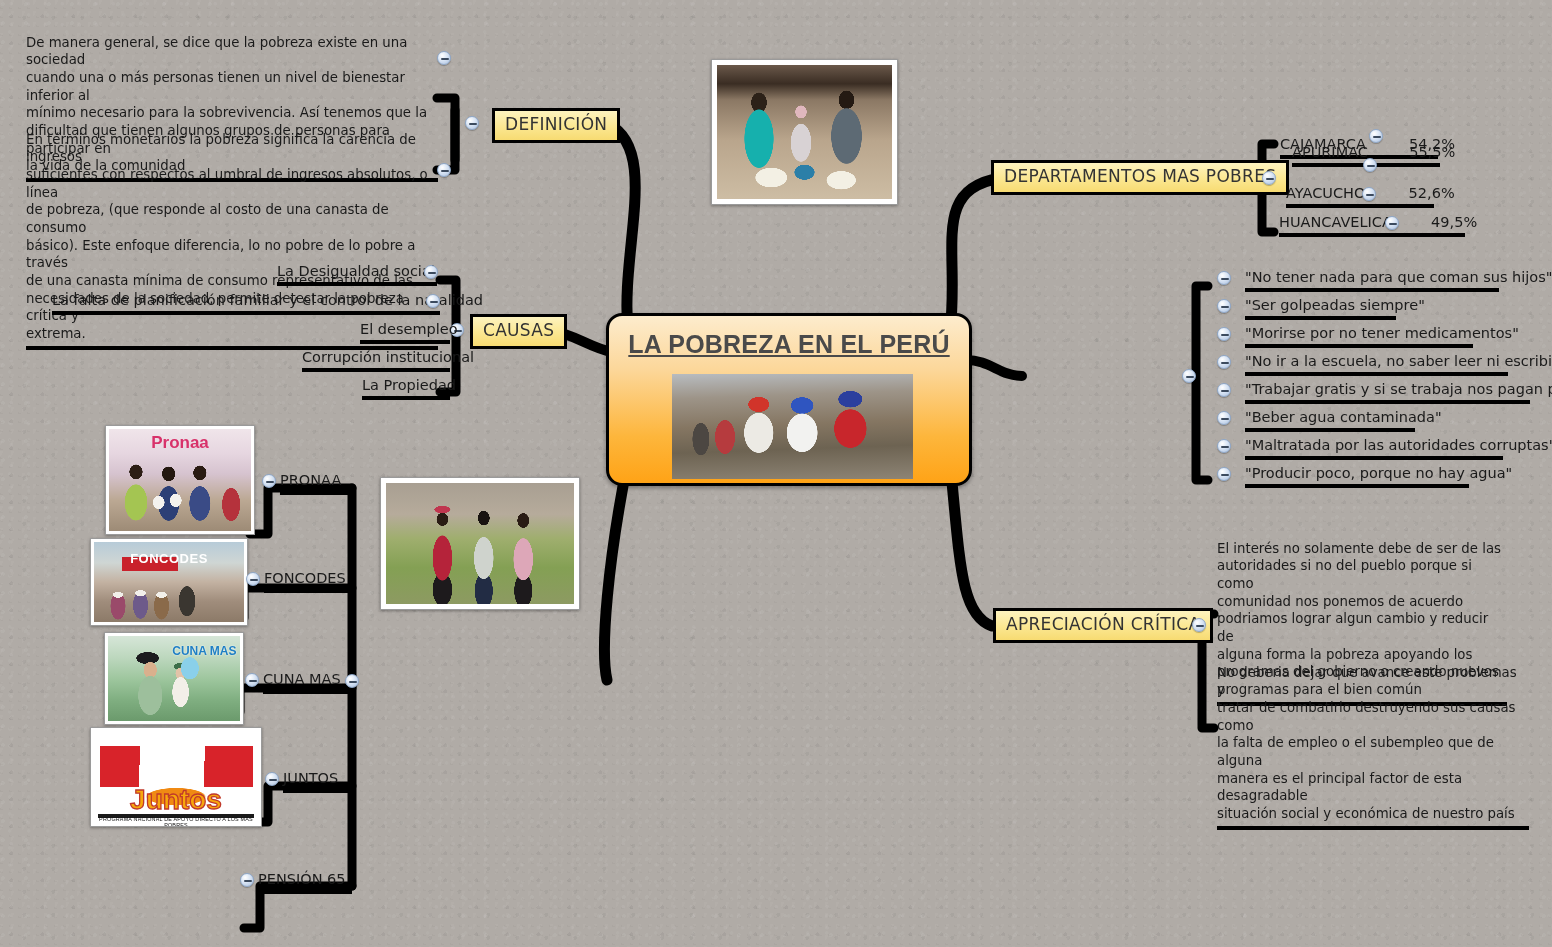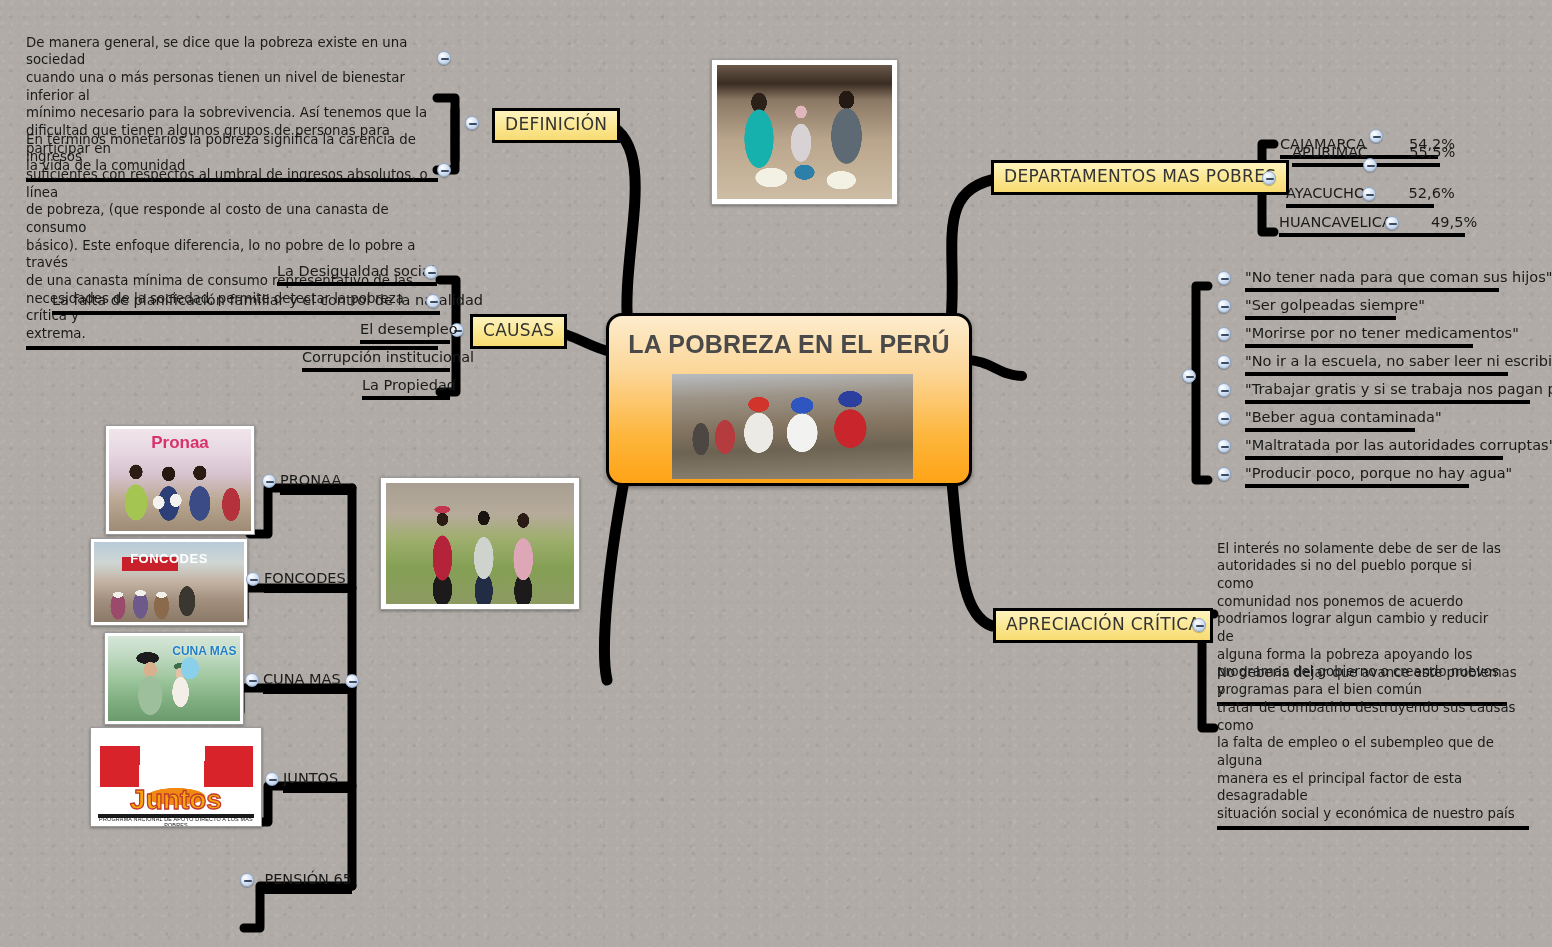--- a/index.html
+++ b/index.html
@@ -58,20 +58,21 @@
     overflow: hidden;
   }
   #central .ctitle {
     text-align: center;
     font-weight: bold;
     font-size: 25px;
     color: #4a4a4a;
     padding-top: 14px;
     letter-spacing: .2px;
     font-family: "Liberation Sans", sans-serif;
+    text-decoration: underline;
   }
   #central .cimg {
     position:absolute; left: 63px; top: 58px;
     width: 241px; height: 105px;
   }
 
   
   .leaf {
     position: absolute;
     font-size: 14.5px;
@@ -521,19 +522,19 @@
     <span class="ul" style="width:89px;"></span>
   </div>
   <span class="minus" style="left:245px;top:673px;"></span>
 
   <div class="leaf" style="left:283px;top:770px;">
     <span>JUNTOS</span>
     <span class="ul" style="width:69px;"></span>
   </div>
   <span class="minus" style="left:265px;top:772px;"></span>
 
-  <div class="leaf" style="left:258px;top:871px;text-align:right;">
+  <div class="leaf" style="left:258px;top:871px;">
     <span>PENSIÓN 65</span>
     <span class="ul" style="width:94px;"></span>
   </div>
   <span class="minus" style="left:240px;top:873px;"></span>
 
 </div>
 
 </body></html>

